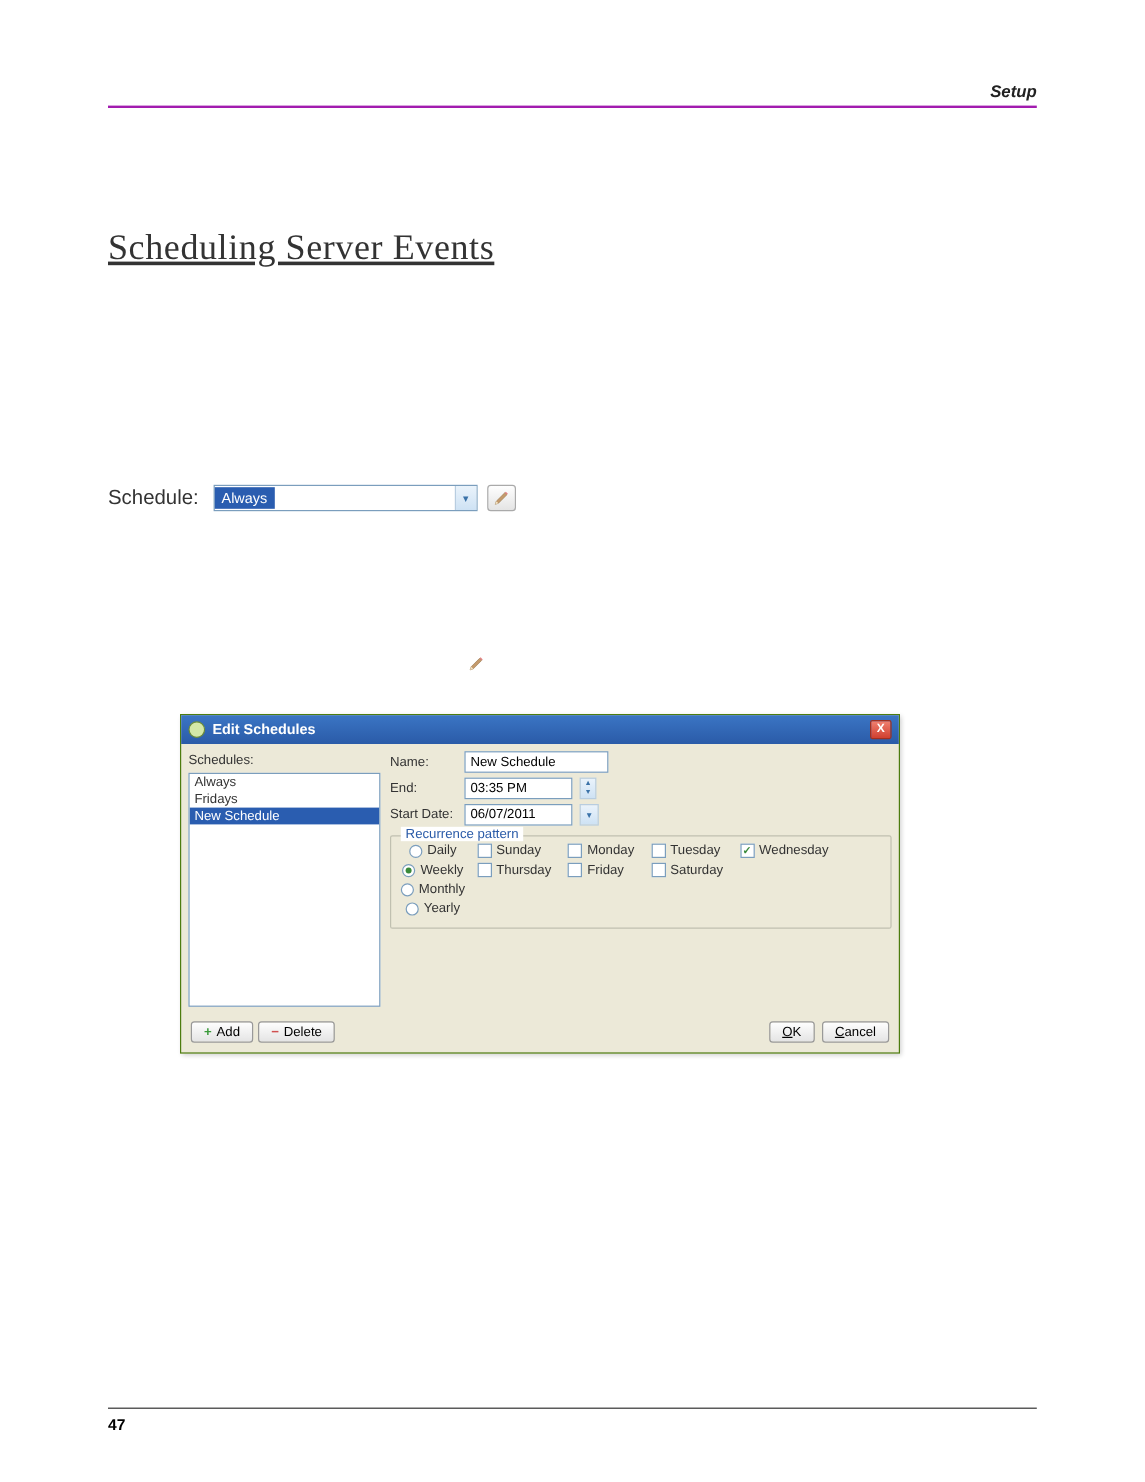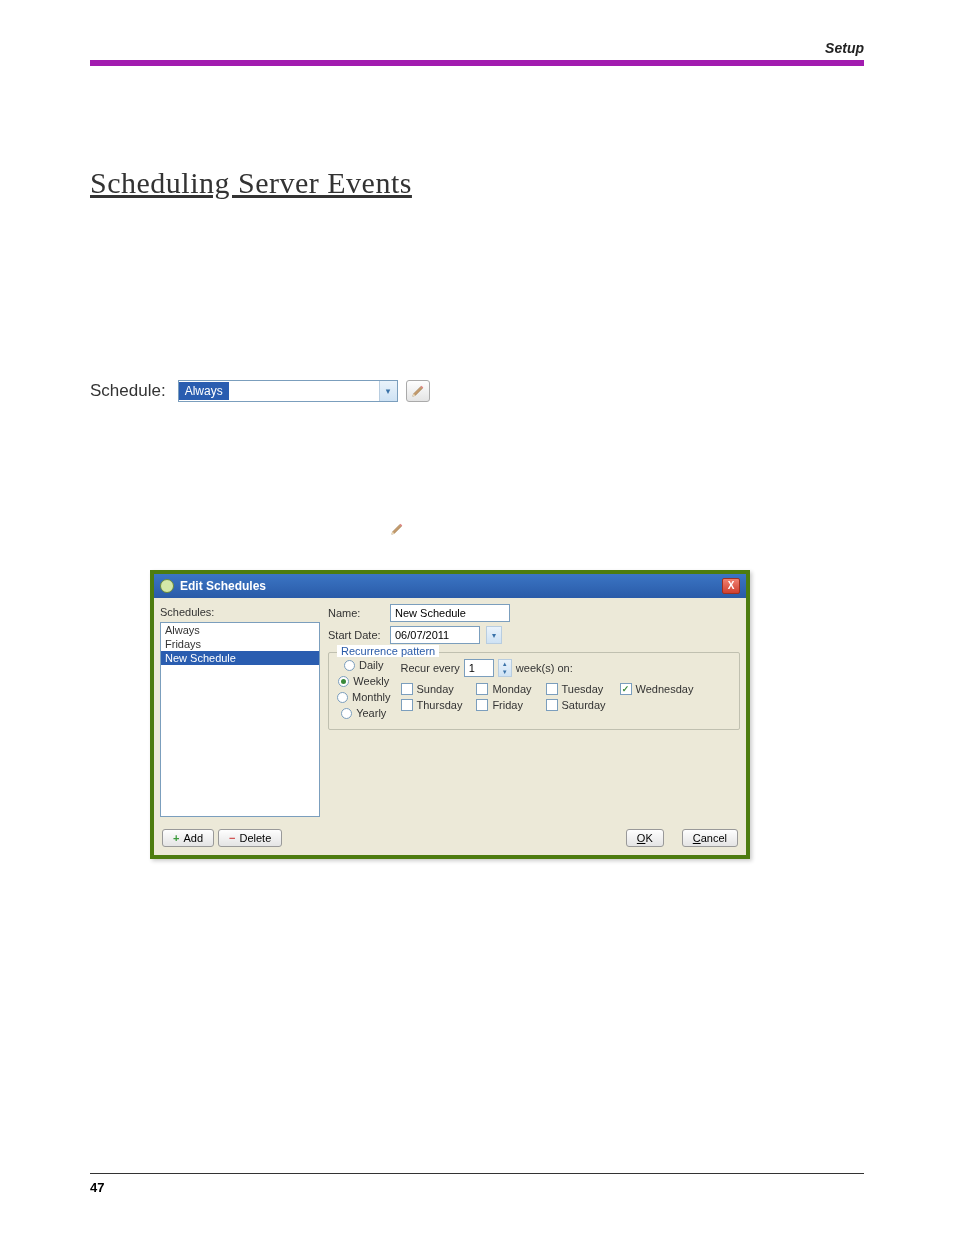--- a/index.html
+++ b/index.html
@@ -5,23 +5,24 @@
     * { box-sizing: border-box; margin: 0; padding: 0; }
     body {
       font-family: Arial, sans-serif;
       background: #fff;
       width: 954px;
       height: 1235px;
       position: relative;
       padding: 40px 90px;
     }
     .header-line {
-      border-bottom: 6px solid #a21caf;
+      border-bottom: 2px solid #a21caf;
       padding-bottom: 4px;
       margin-bottom: 20px;
+      margin-top: 28px;
     }
     .header-text {
       text-align: right;
       font-style: italic;
       font-weight: bold;
       font-size: 14px;
       color: #222;
     }
     .section-title {
       font-size: 30px;
@@ -85,21 +86,21 @@
       width: 14px;
       height: 14px;
       display: inline-block;
     }
     .standalone-pencil {
       margin-left: 300px;
       margin-bottom: 30px;
     }
     
     .dialog {
-      border: 4px solid #4d7c0f;
+      border: 1px solid #4d7c0f;
       background: #ece9d8;
       width: 600px;
       margin-left: 60px;
       box-shadow: 2px 2px 4px rgba(0,0,0,0.2);
     }
     .dialog-titlebar {
       background: linear-gradient(#3b75c4,#2a5ba8);
       color: #fff;
       font-weight: bold;
       font-size: 12px;
@@ -318,21 +319,21 @@
       padding: 2px 10px;
       font-size: 11px;
       display: flex;
       align-items: center;
       gap: 4px;
     }
     .plus-ic { color: #3a9a3a; font-weight:bold; }
     .minus-ic { color: #d05050; font-weight:bold; }
     .footer-right {
       display:flex;
-      gap:18px;
+      gap:6px;
     }
     .page-footer {
       position: absolute;
       bottom: 40px;
       left: 90px;
       right: 90px;
       border-top: 1px solid #333;
       padding-top: 6px;
       font-size: 13px;
       font-weight: bold;
@@ -390,20 +391,28 @@
         <div class="listbox-item">Always</div>
         <div class="listbox-item">Fridays</div>
         <div class="listbox-item selected">New Schedule</div>
       </div>
     </div>
 
     <div class="right-panel">
       <div class="field-row">
         <span class="field-label">Name:</span>
         <input class="textbox" value="New Schedule" style="">
+      </div>
+      <div class="field-row">
+        <span class="field-label">End:</span>
+        <input class="textbox short" value="03:35 PM" style="">
+        <div class="spinner-btns">
+          <div class="spinner-half">▲</div>
+          <div class="spinner-half">▼</div>
+        </div>
       </div>
       <div class="field-row">
         <span class="field-label">Start Date:</span>
         <input class="textbox short" value="06/07/2011" style="">
         <div class="combo-arrow">▾</div>
       </div>
 
       <div class="groupbox">
         <span class="groupbox-title">Recurrence pattern</span>
         <div class="gb-content">
@@ -419,29 +428,20 @@
             <div class="radio-item">
               <span class="radio"></span>
               <span>Monthly</span>
             </div>
             <div class="radio-item">
               <span class="radio"></span>
               <span>Yearly</span>
             </div>
           </div>
           <div class="weekly-detail">
-            <div class="recur-row">
-              <span>Recur every</span>
-              <input class="small-input" value="1" style="">
-              <div class="spinner-btns">
-                <div class="spinner-half">▲</div>
-                <div class="spinner-half">▼</div>
-              </div>
-              <span>week(s) on:</span>
-            </div>
             <div class="days-grid">
               <div class="check-item">
                 <span class="checkbox"></span>
                 <span>Sunday</span>
               </div>
               <div class="check-item">
                 <span class="checkbox"></span>
                 <span>Monday</span>
               </div>
               <div class="check-item">

